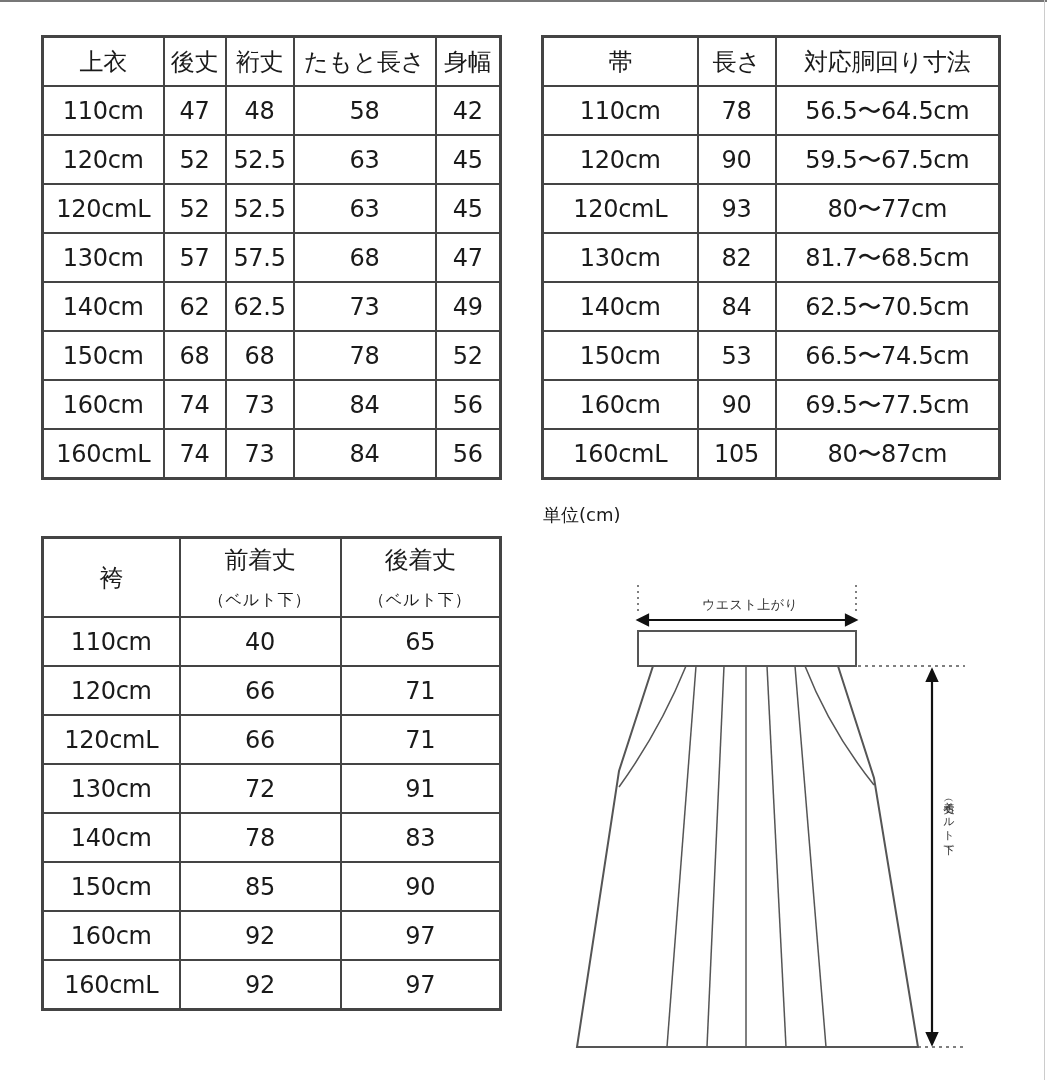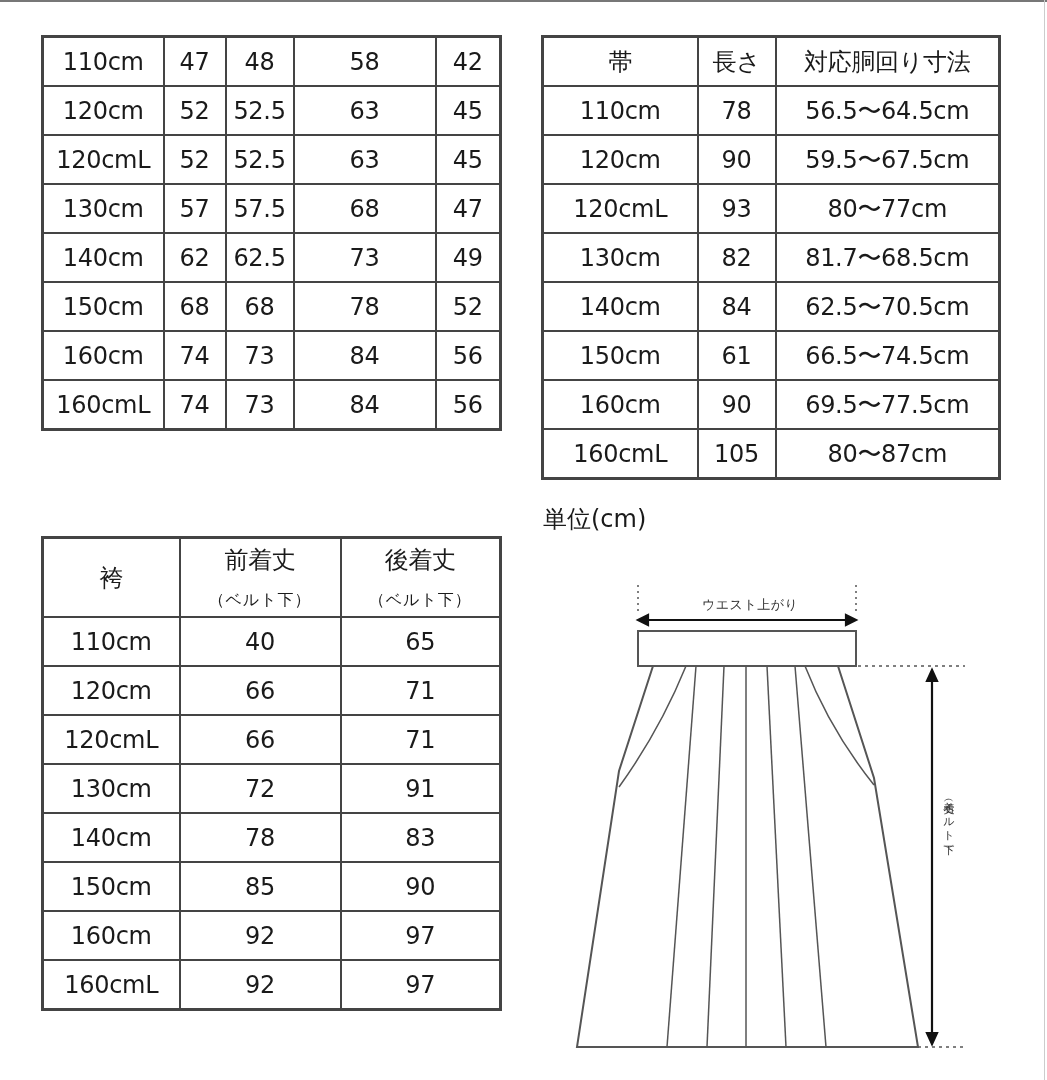--- a/index.html
+++ b/index.html
@@ -15,21 +15,21 @@
   }
   table.sz td {
     border:2px solid #444; text-align:center; vertical-align:middle;
     font-size:24px; padding:0; height:47px; white-space:nowrap; letter-spacing:-0.3px;
   }
   #uwagi { left:41px; top:35px; width:458px; }
   #obi { left:541px; top:35px; width:457px; }
   #hakama { left:41px; top:536px; width:458px; }
   #hakama td.hdr { height:77px; }
   .sub { display:block; font-size:16px; margin-top:14px; letter-spacing:1px; }
-  .unit { position:absolute; left:543px; top:503px; font-size:24px; }
+  .unit { position:absolute; left:543px; top:503px; font-size:18px; }
   .diagram { position:absolute; left:560px; top:570px; width:440px; height:500px; }
   .waist-label { position:absolute; left:702px; top:596px; font-size:13px; color:#333; letter-spacing:0.5px; }
   .length-label {
     position:absolute; left:940px; top:793px; font-size:11px; color:#333;
     writing-mode:vertical-rl; letter-spacing:1px;
   }
 </style>
 </head>
 <body>
 
@@ -39,20 +39,27 @@
 <table class="sz" id="uwagi">
   <colgroup>
       <col style="width:121px">
       <col style="width:62px">
       <col style="width:68px">
       <col style="width:142px">
       <col style="width:65px">
     </colgroup>
   <tbody id="uwagi-body">
       <tr>
+        <td>上衣</td>
+        <td>後丈</td>
+        <td>裄丈</td>
+        <td>たもと長さ</td>
+        <td>身幅</td>
+      </tr>
+      <tr>
         <td>110cm</td>
         <td>47</td>
         <td>48</td>
         <td>58</td>
         <td>42</td>
       </tr>
       <tr>
         <td>120cm</td>
         <td>52</td>
         <td>52.5</td>
@@ -136,21 +143,21 @@
         <td>82</td>
         <td>81.7〜68.5cm</td>
       </tr>
       <tr>
         <td>140cm</td>
         <td>84</td>
         <td>62.5〜70.5cm</td>
       </tr>
       <tr>
         <td>150cm</td>
-        <td>61</td>
+        <td>53</td>
         <td>66.5〜74.5cm</td>
       </tr>
       <tr>
         <td>160cm</td>
         <td>90</td>
         <td>69.5〜77.5cm</td>
       </tr>
       <tr>
         <td>160cmL</td>
         <td>105</td>

